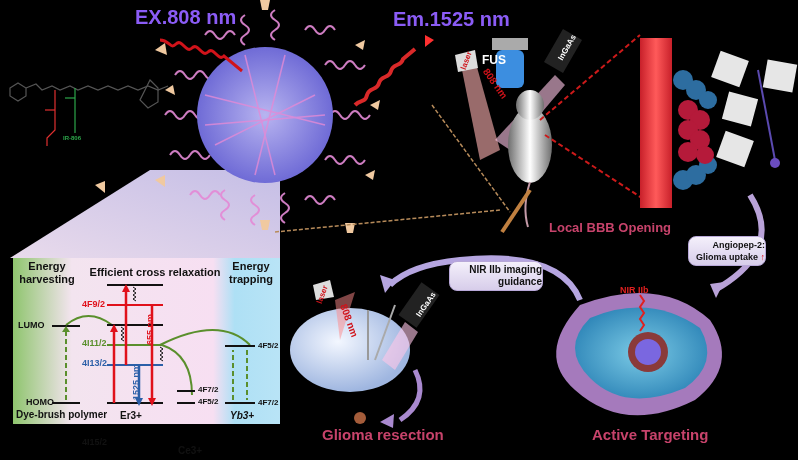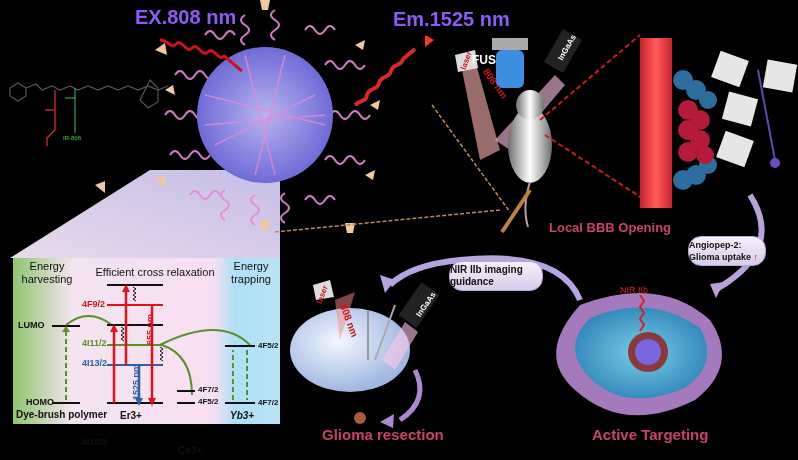--- a/index.html
+++ b/index.html
@@ -1,23 +1,23 @@
 <!DOCTYPE html>
 <html><head>
 <meta charset="utf-8">
 <style>
   html,body{margin:0;padding:0;background:#000;}
   body{width:798px;height:460px;position:relative;overflow:hidden;font-family:"Liberation Sans",sans-serif;}
   .abs{position:absolute;}
   .txt-red{color:#8b5cf6;font-weight:bold;}
   .txt-pink{color:#c7436b;font-weight:bold;padding-left:9px;}
   svg{position:absolute;left:0;top:0;}
-  .panel-label{font-weight:normal;font-size:11px;color:#111;text-align:center;line-height:13px;}
+  .panel-label{font-weight:bold;font-size:11px;color:#111;text-align:center;line-height:13px;}
   .lvl{font-size:9px;font-weight:bold;}
-  .box{background:linear-gradient(#f4f0fb,#d7cdea);border-radius:13px;border:1px solid #b8a8d8;color:#111;font-weight:bold;text-align:left;}
+  .box{background:linear-gradient(#f4f0fb,#d7cdea);border-radius:8px;border:1px solid #b8a8d8;color:#111;font-weight:bold;text-align:right;}
 </style>
 </head>
 <body>
 
 <svg width="798" height="460" viewBox="0 0 798 460">
   <defs>
     <radialGradient id="npcore" cx="50%" cy="50%" r="50%">
       <stop offset="0" stop-color="#b8b4f0"></stop>
       <stop offset="1" stop-color="#6f6bd6"></stop>
     </radialGradient>
@@ -250,29 +250,29 @@
 <div class="abs lvl" style="left:198px;top:385px;color:#111;font-size:8px;">4F7/2</div>
 <div class="abs lvl" style="left:198px;top:397px;color:#111;font-size:8px;">4F5/2</div>
 <div class="abs lvl" style="left:178px;top:410px;color:#111;font-size:10px;margin-top:35px;">Ce3+</div>
 
 <div class="abs lvl" style="left:258px;top:341px;color:#111;font-size:8px;">4F5/2</div>
 <div class="abs lvl" style="left:258px;top:398px;color:#111;font-size:8px;">4F7/2</div>
 <div class="abs lvl" style="left:230px;top:410px;color:#111;font-size:10px;font-style:italic;">Yb3+</div>
 
 <div class="abs" style="left:457px;top:56px;font-size:8px;color:#d0131a;font-weight:bold;transform:rotate(-70deg);">laser</div>
 <div class="abs" style="left:478px;top:78px;font-size:10px;color:#d0131a;font-weight:bold;transform:rotate(55deg);">808 nm</div>
-<div class="abs" style="left:472px;top:53px;font-size:12px;color:#fff;font-weight:bold;">FUS</div>
+<div class="abs" style="left:482px;top:53px;font-size:12px;color:#fff;font-weight:bold;">FUS</div>
 <div class="abs" style="left:553px;top:43px;font-size:8px;color:#fff;font-weight:bold;transform:rotate(-60deg);">InGaAs</div>
 <div class="abs txt-pink" style="left:540px;top:220px;font-size:13px;">Local BBB Opening</div>
 
 <div class="abs box" style="left:688px;top:236px;width:76px;font-size:9px;line-height:12px;padding:2px 0;">
   <div>Angiopep-2:</div>
   <div><span>Glioma uptake</span> <span style="color:#e0111b;">↑</span></div>
 </div>
-<div class="abs" style="left:620px;top:285px;font-size:9px;color:#e02020;font-weight:normal;">NIR IIb</div>
+<div class="abs" style="left:620px;top:285px;font-size:9px;color:#e02020;font-weight:bold;">NIR IIb</div>
 <div class="abs txt-pink" style="left:583px;top:426px;font-size:15px;">Active Targeting</div>
 
 <div class="abs box" style="left:449px;top:261px;width:92px;font-size:10px;line-height:12px;padding:2px 0;">
   <div>NIR IIb imaging</div>
   <div>guidance</div>
 </div>
 <div class="abs" style="left:313px;top:290px;font-size:8px;color:#d0131a;font-weight:bold;transform:rotate(-70deg);">laser</div>
 <div class="abs" style="left:332px;top:315px;font-size:10px;color:#d0131a;font-weight:bold;transform:rotate(70deg);">808 nm</div>
 <div class="abs" style="left:412px;top:300px;font-size:8px;color:#fff;font-weight:bold;transform:rotate(-55deg);">InGaAs</div>
 <div class="abs txt-pink" style="left:313px;top:426px;font-size:15px;">Glioma resection</div>

